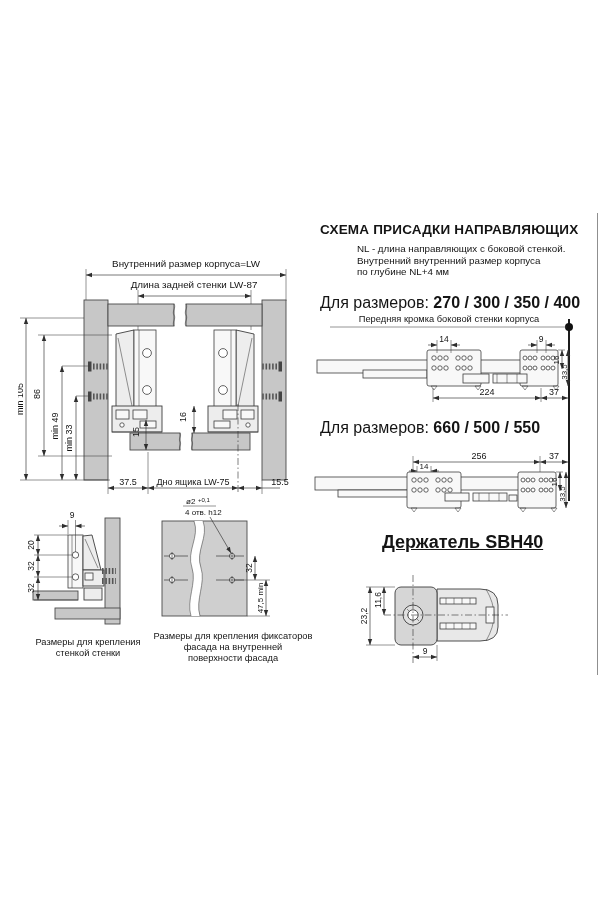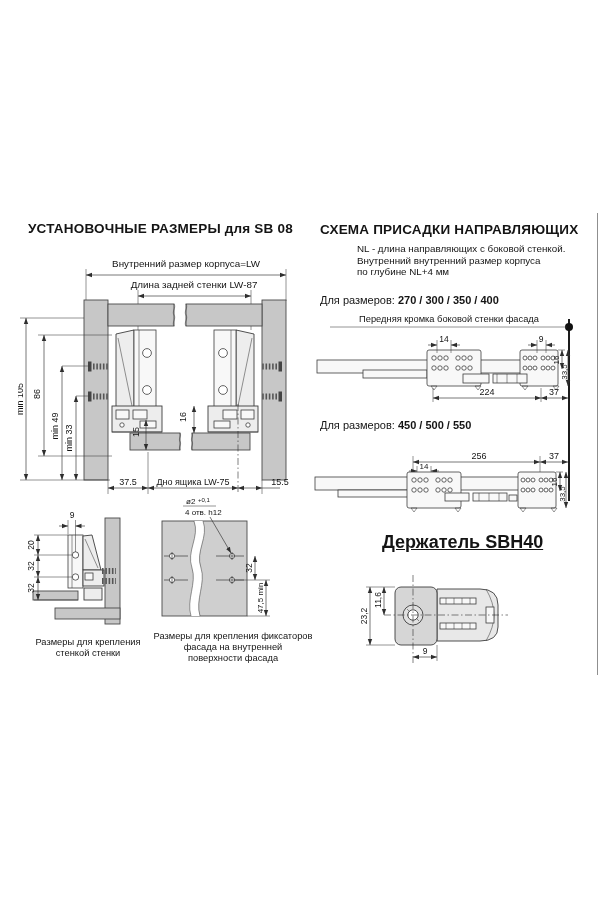--- a/index.html
+++ b/index.html
@@ -1,21 +1,21 @@
 <!DOCTYPE html>
 <html><head>
 <meta charset="utf-8">
 <style>
   html,body{margin:0;padding:0;background:#fff;}
   .page{position:relative;width:600px;height:900px;background:#ffffff;overflow:hidden;
         font-family:"Liberation Sans",sans-serif;color:#141414;}
   .abs{position:absolute;}
   .h1{font-size:13.5px;font-weight:bold;letter-spacing:0.2px;white-space:nowrap;}
   .note{font-size:9.8px;line-height:11.5px;}
-  .sizes{font-size:11px;white-space:nowrap;}
+  .sizes{font-size:16px;white-space:nowrap;}
   .sizes b{font-weight:bold;}
   .smallcap{font-size:9.3px;line-height:11px;text-align:center;}
   .fe-label{font-size:9.3px;text-align:center;white-space:nowrap;}
   .vline{background:#1c1c1c;}
   .bullet{width:8px;height:8px;border-radius:50%;background:#111;}
   .border-r{background:#8f8f8f;}
   svg{display:block;}
   svg text{font-family:"Liberation Sans",sans-serif;fill:#141414;font-size:9px;}
   .t10{font-size:9.8px;}
   .t85{font-size:8.5px;}
@@ -28,21 +28,20 @@
   .dim{stroke:#2e2e2e;stroke-width:0.65;fill:none;}
   .dd{stroke:#2e2e2e;stroke-width:0.6;stroke-dasharray:7 2.5 1.5 2.5;fill:none;}
   .scr{stroke:#555;stroke-width:6;stroke-dasharray:1.6 1.7;}
   .scrh{fill:#444;}
 </style>
 </head>
 <body>
 
 <div class="page">
 
-  <div class="abs h1" style="left:28px;top:221px;">УСТАНОВОЧНЫЕ РАЗМЕРЫ для SB 08</div>
 
   <svg class="abs" style="left:18px;top:254px;" width="290" height="252" viewBox="0 0 290 252">
     <defs>
       <marker id="a1" viewBox="0 0 6 6" refX="6" refY="3" markerWidth="6" markerHeight="6" orient="auto-start-reverse" markerUnits="userSpaceOnUse">
         <path d="M0,0.8 L6,3 L0,5.2 Z" fill="#2e2e2e"></path>
       </marker>
     </defs>
 
     <text x="168" y="13" text-anchor="middle" class="t10">Внутренний размер корпуса=LW</text>
     <line class="dim" x1="68" y1="21" x2="268" y2="21" marker-start="url(#a1)" marker-end="url(#a1)"></line>
@@ -213,21 +212,21 @@
     <div>NL - длина направляющих с боковой стенкой.</div>
     <div>Внутренний внутренний размер корпуса</div>
     <div>по глубине NL+4 мм</div>
   </div>
 
   <div class="abs sizes" style="left:320px;top:294px;">
     <span>Для размеров:</span>
     <b>270 / 300 / 350 / 400</b>
   </div>
 
-  <div class="abs fe-label" style="left:330px;top:314px;width:238px;">Передняя кромка боковой стенки фасада</div>
+  <div class="abs fe-label" style="left:330px;top:314px;width:238px;">Передняя кромка боковой стенки корпуса</div>
   <div class="abs vline" style="left:568px;top:319px;width:2px;height:182px;"></div>
   <div class="abs bullet" style="left:565px;top:323px;"></div>
 
   <svg class="abs" style="left:315px;top:312px;" width="258" height="96" viewBox="0 0 258 96">
     <defs>
       <marker id="a4" viewBox="0 0 6 6" refX="6" refY="3" markerWidth="6" markerHeight="6" orient="auto-start-reverse" markerUnits="userSpaceOnUse">
         <path d="M0,0.8 L6,3 L0,5.2 Z" fill="#2e2e2e"></path>
       </marker>
     </defs>
     <line class="thin" x1="15" y1="15" x2="252" y2="15"></line>
@@ -297,21 +296,21 @@
 
     <line class="thin" x1="243" y1="38" x2="250" y2="38"></line>
     <line class="dim" x1="247" y1="38" x2="247" y2="57" marker-start="url(#a4)" marker-end="url(#a4)"></line>
     <text transform="rotate(-90 244 48)" x="244" y="48" text-anchor="middle" class="t8">16</text>
     <line class="dim" x1="253" y1="38" x2="253" y2="74" marker-start="url(#a4)" marker-end="url(#a4)"></line>
     <text transform="rotate(-90 252 60)" x="252" y="60" text-anchor="middle" class="t8">33,5</text>
   </svg>
 
   <div class="abs sizes" style="left:320px;top:419px;">
     <span>Для размеров:</span>
-    <b>450 / 500 / 550</b>
+    <b>660 / 500 / 550</b>
   </div>
 
   <svg class="abs" style="left:313px;top:450px;" width="272" height="62" viewBox="0 0 272 62">
     <defs>
       <marker id="a5" viewBox="0 0 6 6" refX="6" refY="3" markerWidth="6" markerHeight="6" orient="auto-start-reverse" markerUnits="userSpaceOnUse">
         <path d="M0,0.8 L6,3 L0,5.2 Z" fill="#2e2e2e"></path>
       </marker>
     </defs>
 
     <line class="thin" x1="100" y1="6" x2="100" y2="24"></line>

